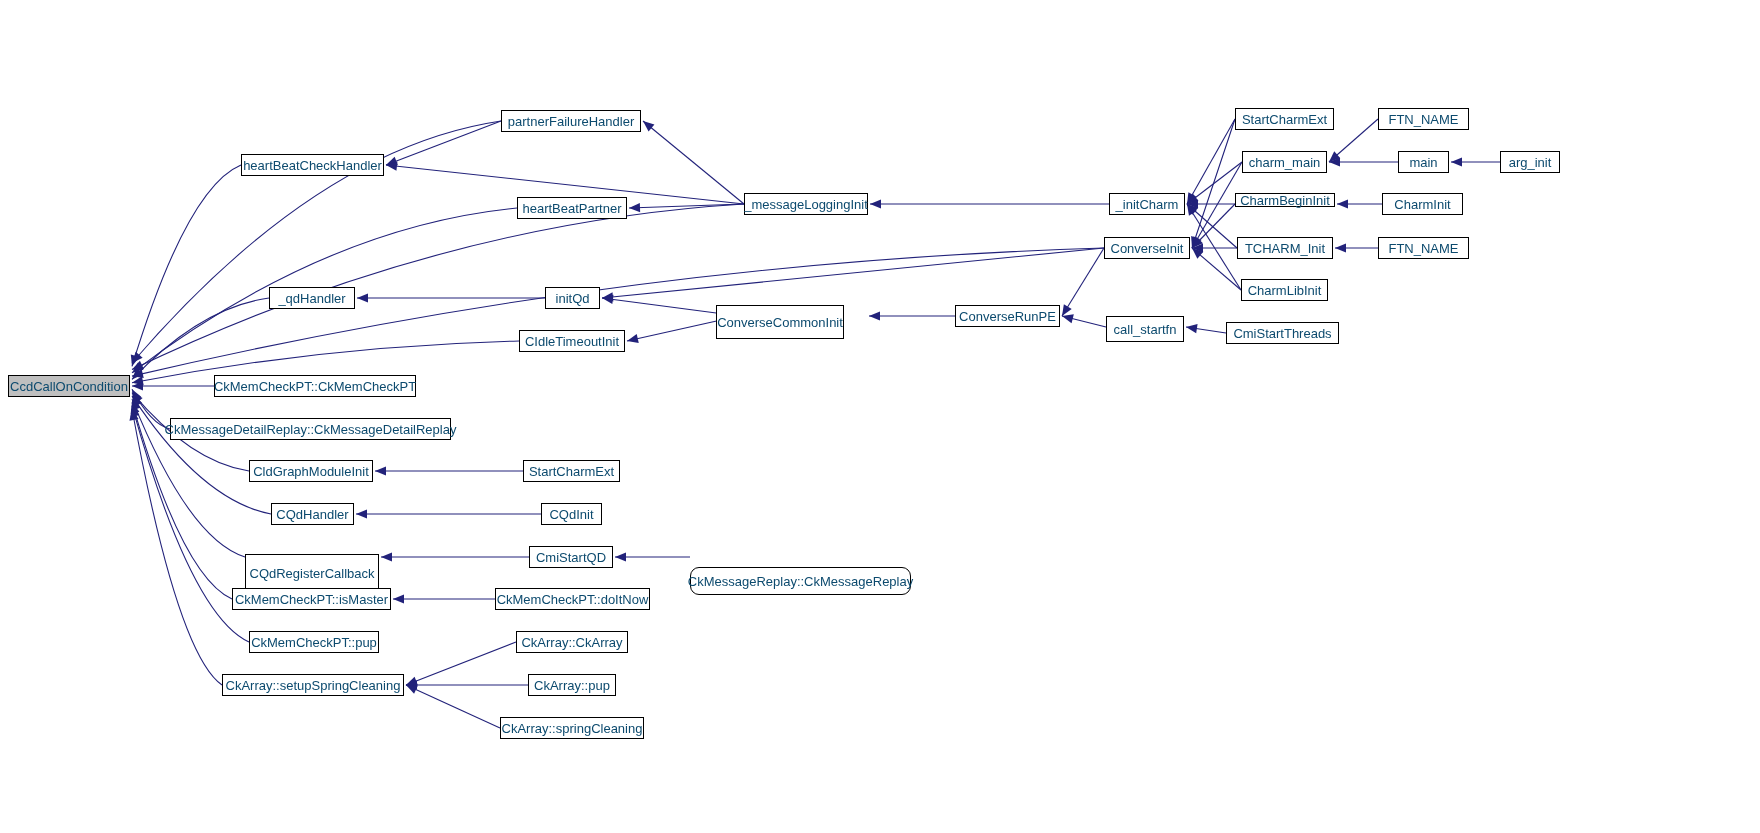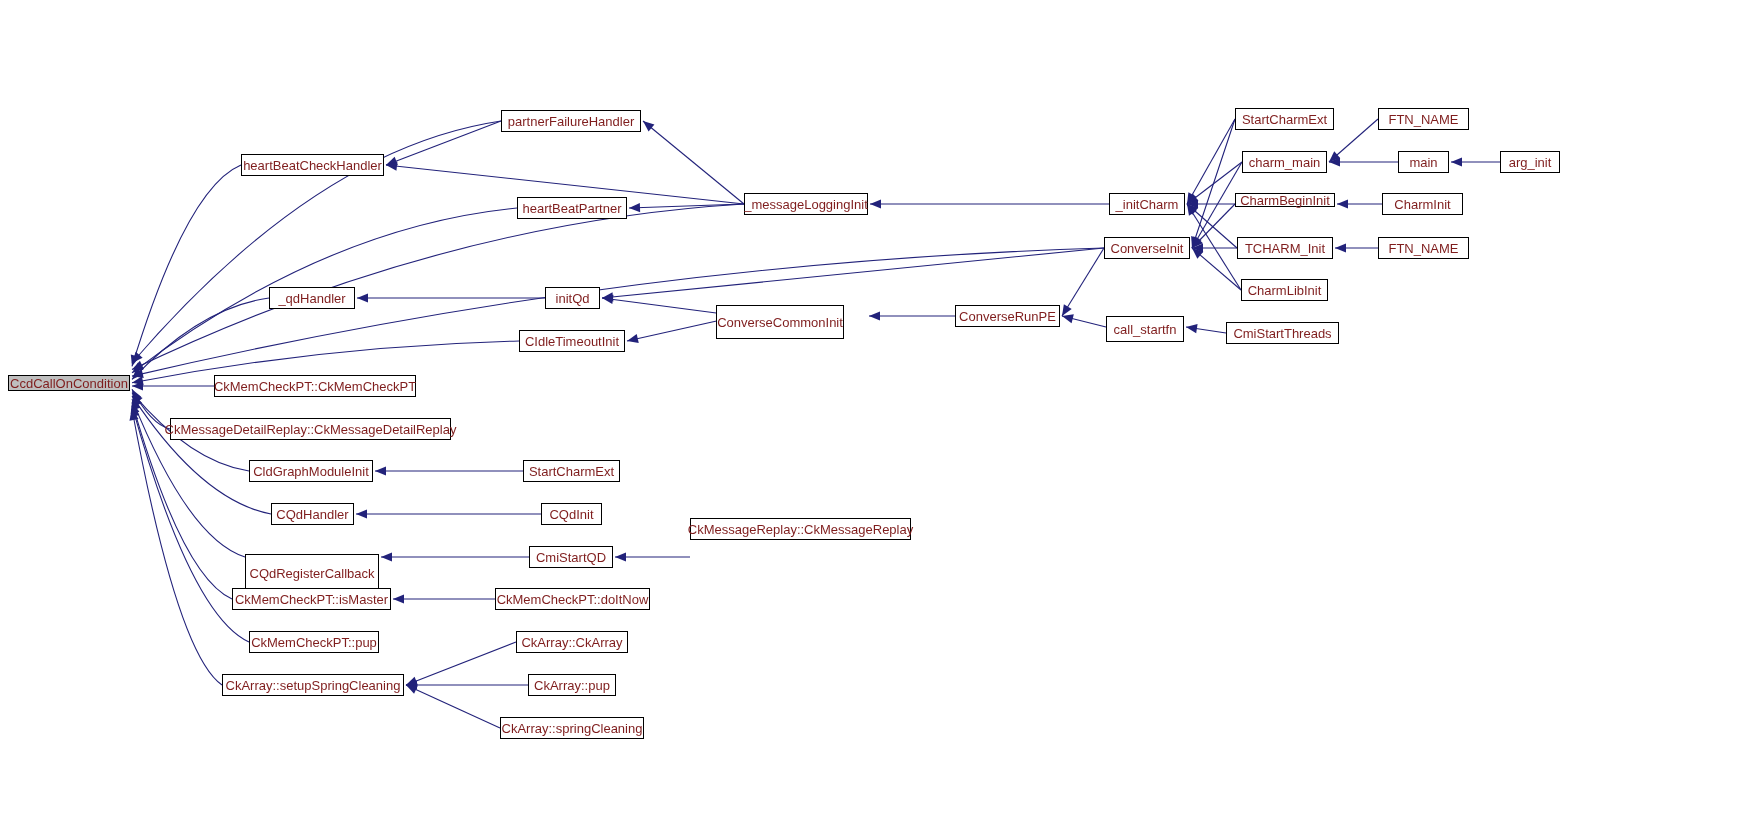--- a/index.html
+++ b/index.html
@@ -22,21 +22,21 @@
     left: 0;
     top: 0;
     width: 1760px;
     height: 833px;
   }
   .node {
     position: absolute;
     box-sizing: border-box;
     border: 1px solid #000000;
     background: #ffffff;
-    color: #7f1d1d;
+    color: #0c4a6e;
     font-family: "Liberation Sans", sans-serif;
     font-size: 13px;
     line-height: 1;
     display: flex;
     align-items: center;
     justify-content: center;
     white-space: nowrap;
     letter-spacing: 0px;
     z-index: 5;
   }
@@ -155,21 +155,21 @@
       <path d="M 495 599 L 393 599" class="edge-line"></path>
       <polygon points="393,599 404,594.4 404,603.6" class="arrow-head"></polygon>
       <path d="M 516 642 Q 461 663.5 406 685" class="edge-line"></path>
       <polygon points="406,685 414.57027575382045,676.7108279361883 417.91981249380405,685.2794102942858" class="arrow-head"></polygon>
       <path d="M 528 685 L 406 685" class="edge-line"></path>
       <polygon points="406,685 417,680.4 417,689.6" class="arrow-head"></polygon>
       <path d="M 500 728 Q 453 706.5 406 685" class="edge-line"></path>
       <polygon points="406,685 417.91661576955295,685.3927704174735 414.08952273623976,693.7589737926232" class="arrow-head"></polygon>
     </svg>
   <div id="node-layer">
-      <div class="node root" style="left: 8px; top: 375px; width: 122px; height: 16px; text-align: center;">CcdCallOnCondition</div>
+      <div class="node root" style="left: 8px; top: 375px; width: 122px; height: 22px; text-align: center;">CcdCallOnCondition</div>
       <div class="node" style="left: 501px; top: 110px; width: 140px; height: 22px;">partnerFailureHandler</div>
       <div class="node" style="left: 241px; top: 154px; width: 143px; height: 22px;">heartBeatCheckHandler</div>
       <div class="node" style="left: 517px; top: 197px; width: 110px; height: 22px;">heartBeatPartner</div>
       <div class="node" style="left: 744px; top: 193px; width: 124px; height: 22px;">_messageLoggingInit</div>
       <div class="node" style="left: 269px; top: 287px; width: 86px; height: 22px;">_qdHandler</div>
       <div class="node" style="left: 545px; top: 287px; width: 55px; height: 22px;">initQd</div>
       <div class="node" style="left: 519px; top: 330px; width: 106px; height: 22px;">CIdleTimeoutInit</div>
       <div class="node" style="left: 716px; top: 305px; width: 128px; height: 34px;">ConverseCommonInit</div>
       <div class="node" style="left: 955px; top: 305px; width: 105px; height: 22px;">ConverseRunPE</div>
       <div class="node" style="left: 1106px; top: 316px; width: 78px; height: 26px;">call_startfn</div>
@@ -187,21 +187,21 @@
       <div class="node" style="left: 1382px; top: 193px; width: 81px; height: 22px;">CharmInit</div>
       <div class="node" style="left: 1378px; top: 237px; width: 91px; height: 22px;">FTN_NAME</div>
       <div class="node" style="left: 214px; top: 375px; width: 202px; height: 22px;">CkMemCheckPT::CkMemCheckPT</div>
       <div class="node" style="left: 170px; top: 418px; width: 281px; height: 22px;">CkMessageDetailReplay::CkMessageDetailReplay</div>
       <div class="node" style="left: 249px; top: 460px; width: 124px; height: 22px;">CldGraphModuleInit</div>
       <div class="node" style="left: 523px; top: 460px; width: 97px; height: 22px;">StartCharmExt</div>
       <div class="node" style="left: 271px; top: 503px; width: 83px; height: 22px;">CQdHandler</div>
       <div class="node" style="left: 541px; top: 503px; width: 61px; height: 22px;">CQdInit</div>
       <div class="node" style="left: 245px; top: 546px; width: 134px; height: 38px; margin-top: 8px;">CQdRegisterCallback</div>
       <div class="node" style="left: 529px; top: 546px; width: 84px; height: 22px;">CmiStartQD</div>
-      <div class="node" style="left: 690px; top: 518px; width: 221px; height: 22px;">CkMessageReplay::CkMessageReplay</div>
+      <div class="node" style="left: 690px; top: 567px; width: 221px; height: 28px; border-radius: 9px;">CkMessageReplay::CkMessageReplay</div>
       <div class="node" style="left: 232px; top: 588px; width: 159px; height: 22px;">CkMemCheckPT::isMaster</div>
       <div class="node" style="left: 495px; top: 588px; width: 155px; height: 22px;">CkMemCheckPT::doItNow</div>
       <div class="node" style="left: 249px; top: 631px; width: 130px; height: 22px;">CkMemCheckPT::pup</div>
       <div class="node" style="left: 516px; top: 631px; width: 112px; height: 22px;">CkArray::CkArray</div>
       <div class="node" style="left: 222px; top: 674px; width: 182px; height: 22px;">CkArray::setupSpringCleaning</div>
       <div class="node" style="left: 528px; top: 674px; width: 88px; height: 22px;">CkArray::pup</div>
       <div class="node" style="left: 500px; top: 717px; width: 144px; height: 22px;">CkArray::springCleaning</div>
     </div>
 </div>
 

